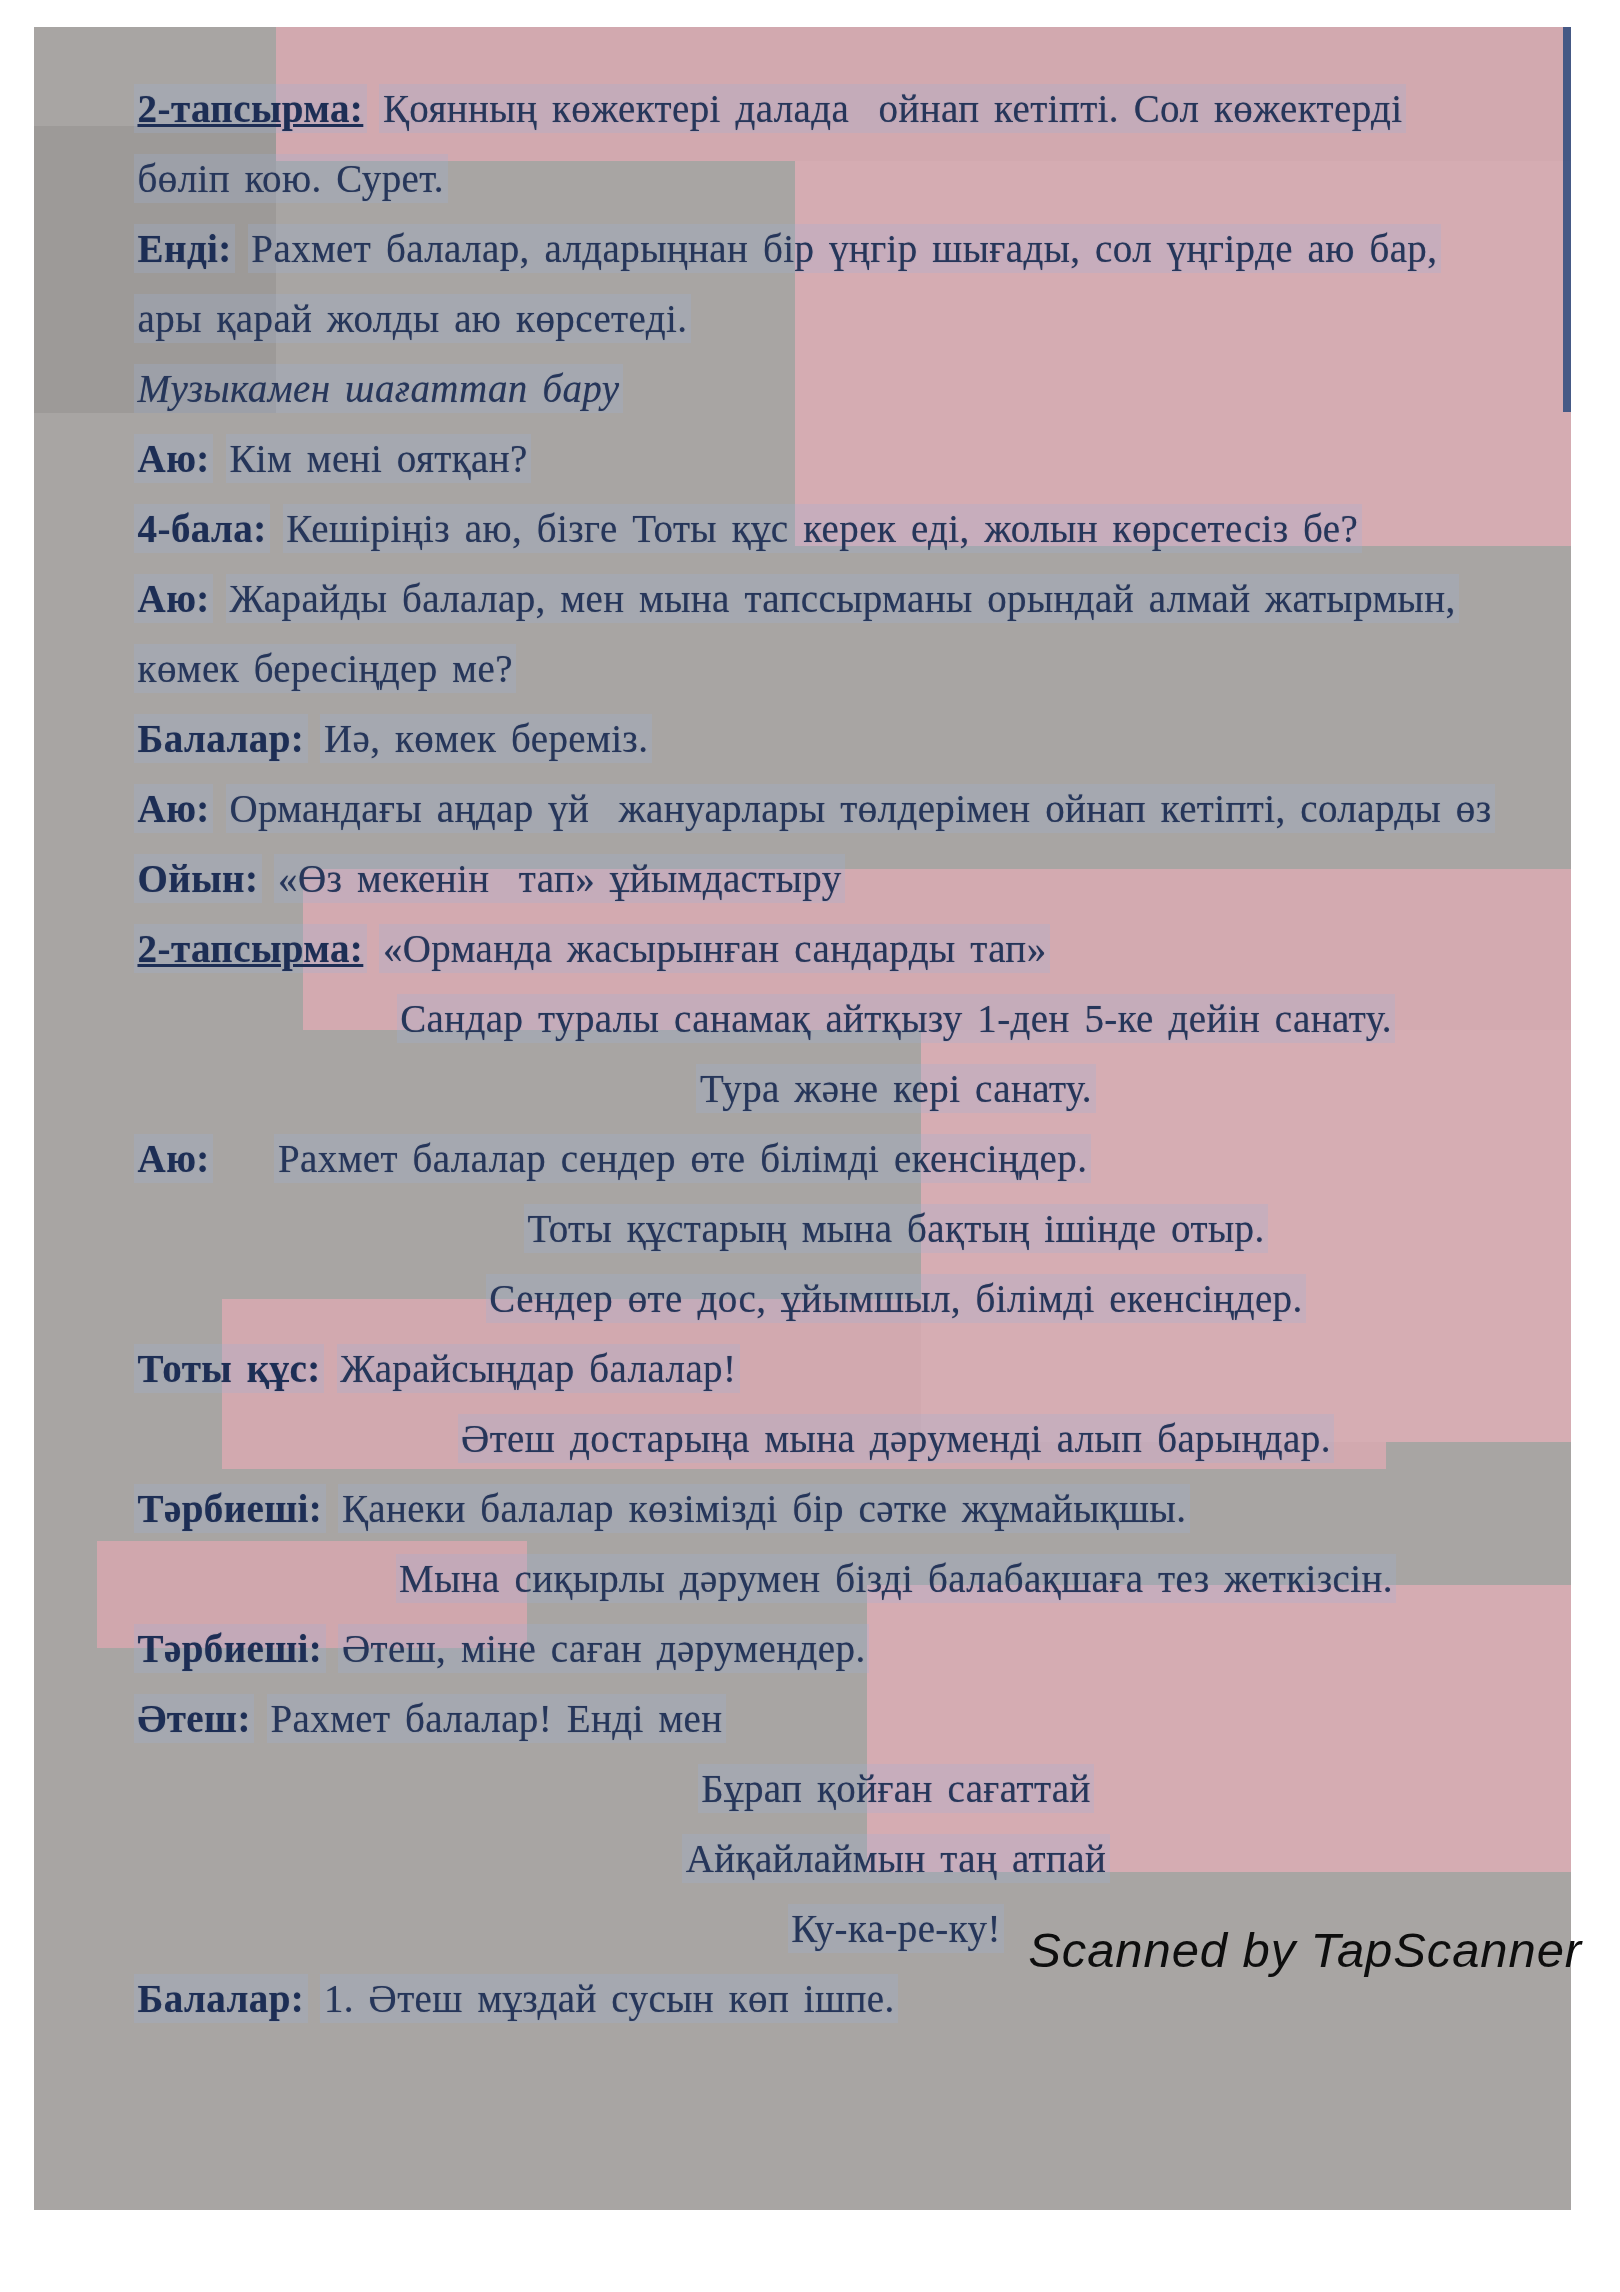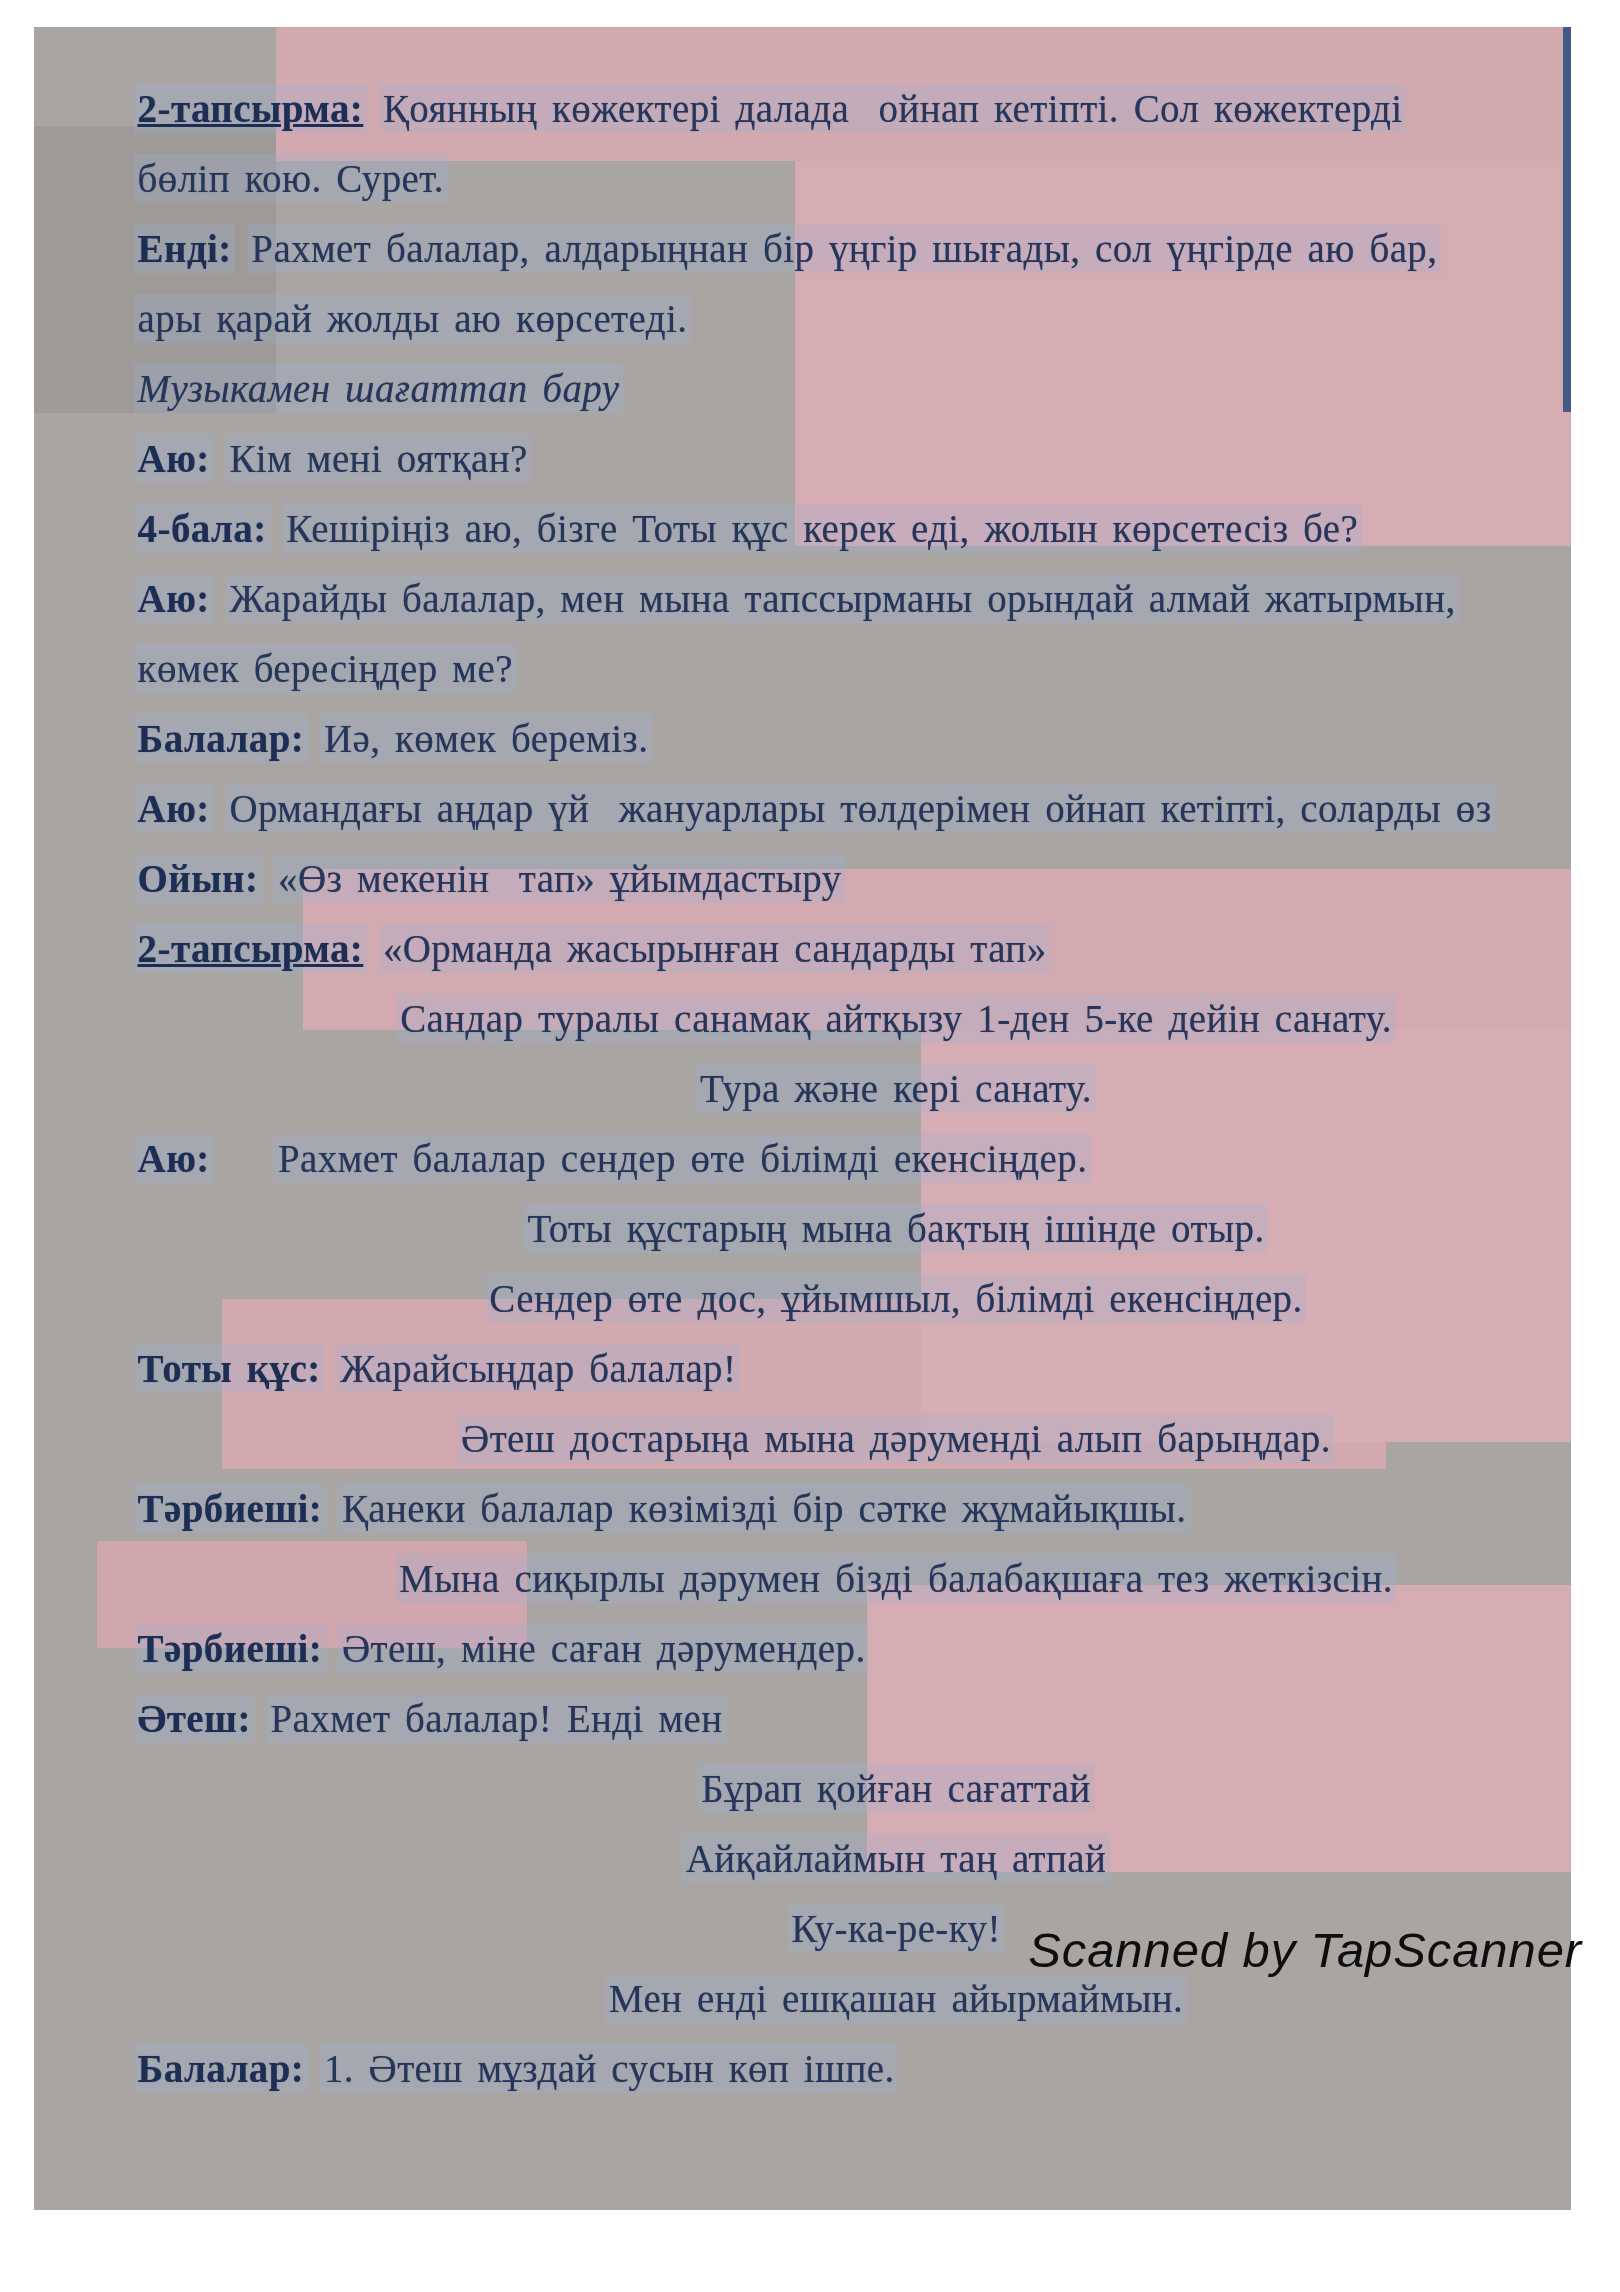--- a/index.html
+++ b/index.html
@@ -116,21 +116,20 @@
   <p class="line"><span class="lbl hl">Тәрбиеші:</span><span class="txt hl">Әтеш, міне саған дәрумендер.</span></p>
 
   <p class="line"><span class="lbl hl">Әтеш:</span><span class="txt hl">Рахмет балалар! Енді мен</span></p>
 
   <p class="line indent1"><span class="txt hl">Бұрап қойған сағаттай</span></p>
 
   <p class="line indent1"><span class="txt hl">Айқайлаймын таң атпай</span></p>
 
   <p class="line indent1"><span class="txt hl">Ку-ка-ре-ку!</span></p>
 
-  <p class="line indent1"><span class="txt hl">Мен енді ешқашан айырмаймын.</span></p>
 
   <p class="line"><span class="lbl hl">Балалар:</span><span class="txt hl">1. Әтеш мұздай сусын көп ішпе.</span></p>
 </div>
   </div>
 
   <div class="watermark">Scanned by TapScanner</div>
 </div>
 
 
 </body></html>

